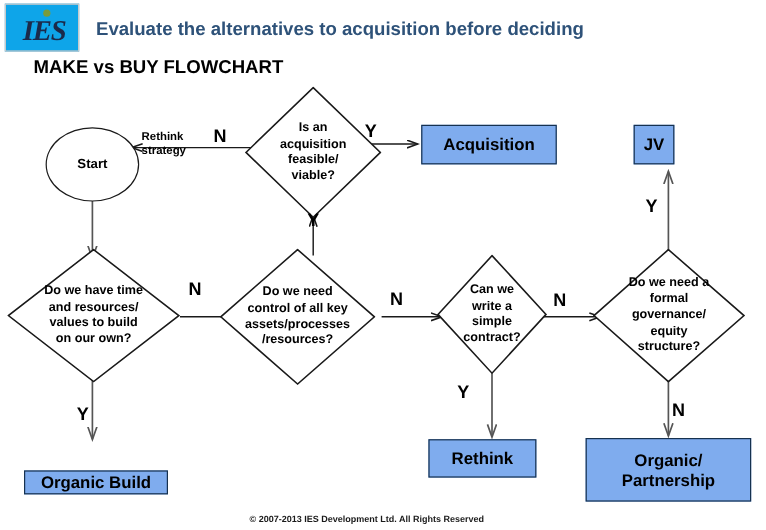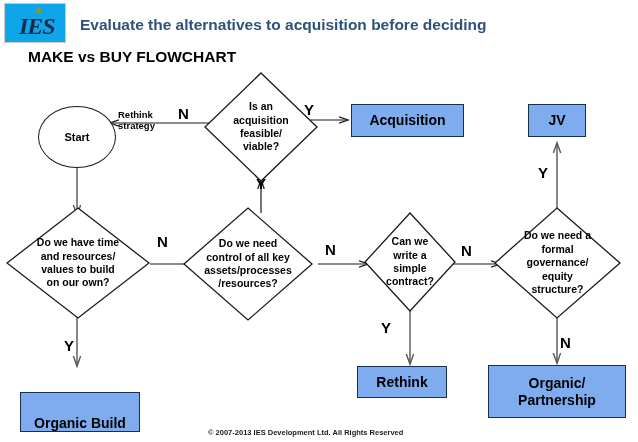--- a/index.html
+++ b/index.html
@@ -189,25 +189,25 @@
 formal
 governance/
 equity
 structure?</div>
   </div>
 
   <div class="node bluebox" style="left:351px;top:104px;width:113px;height:33px;">
     <span>Acquisition</span>
   </div>
 
-  <div class="node bluebox" style="left:528px;top:104px;width:58px;height:33px;">
+  <div class="node bluebox" style="left:528px;top:104px;width:34px;height:33px;">
     <span>JV</span>
   </div>
 
-  <div class="node bluebox" style="left:20px;top:392px;width:120px;height:40px;align-items:flex-end;">
+  <div class="node bluebox" style="left:20px;top:392px;width:120px;height:20px;">
     <span>Organic Build</span>
   </div>
 
   <div class="node bluebox" style="left:357px;top:366px;width:90px;height:32px;">
     <span>Rethink</span>
   </div>
 
   <div class="node bluebox" style="left:488px;top:365px;width:138px;height:53px;">
     <span>Organic/
 Partnership</span>

